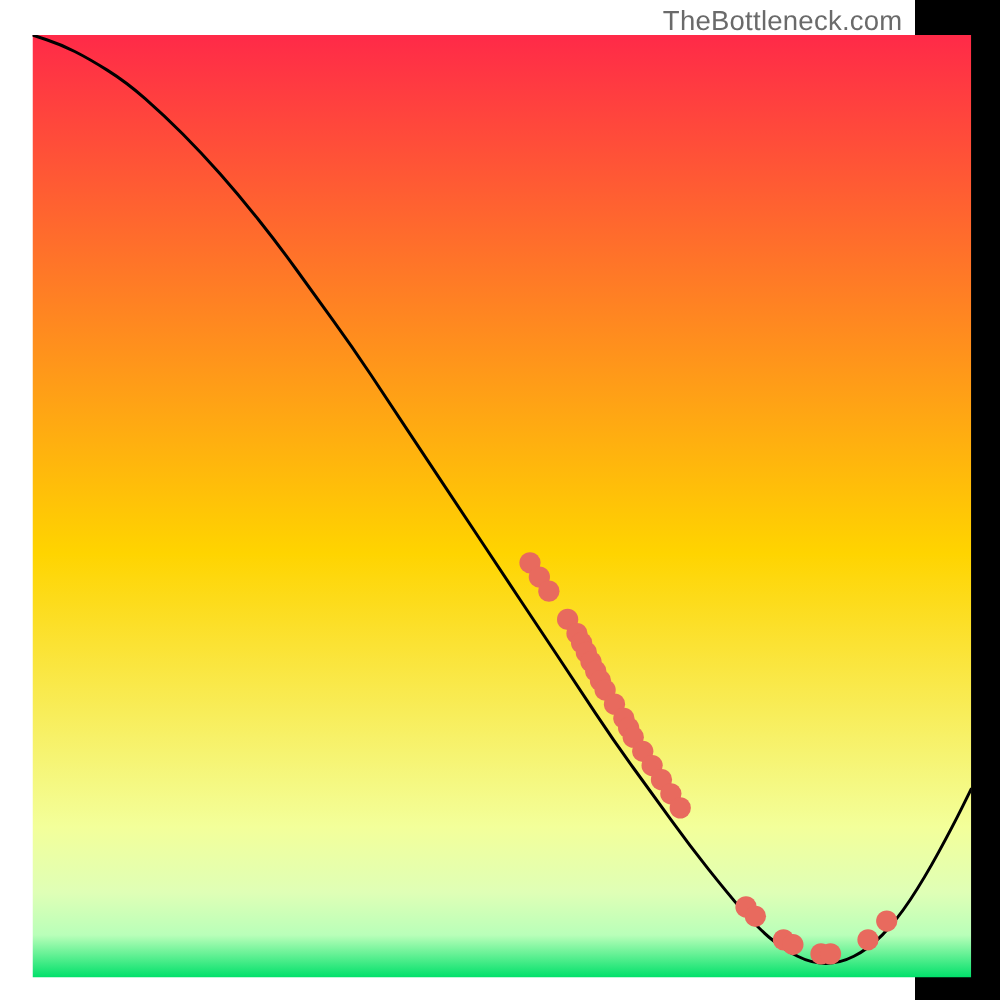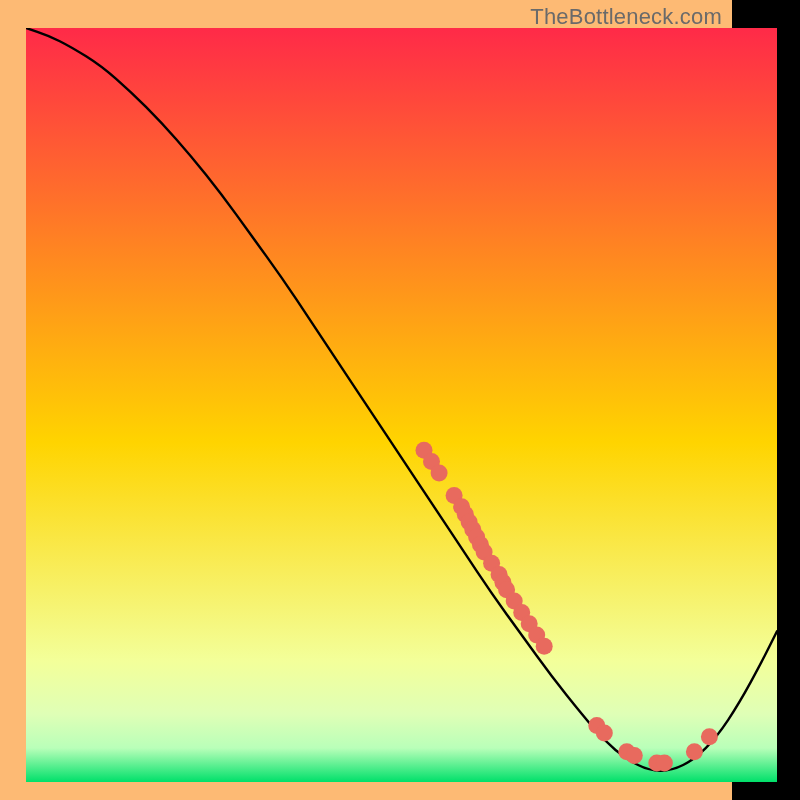--- a/index.html
+++ b/index.html
@@ -8,21 +8,21 @@
     width: 800px;
     height: 800px;
     background: #000;
     overflow: hidden;
     font-family: Arial, Helvetica, sans-serif;
   }
   .frame {
     position: relative;
     width: 732px;
     height: 800px;
-    background: #fdba74;
+    background: #ffffff;
     text-align: right;
   }
   .watermark {
     position: absolute;
     top: 4px;
     right: 10px;
     color: #6a6a6a;
     font-size: 22px;
     font-weight: 500;
     letter-spacing: 0.2px;

